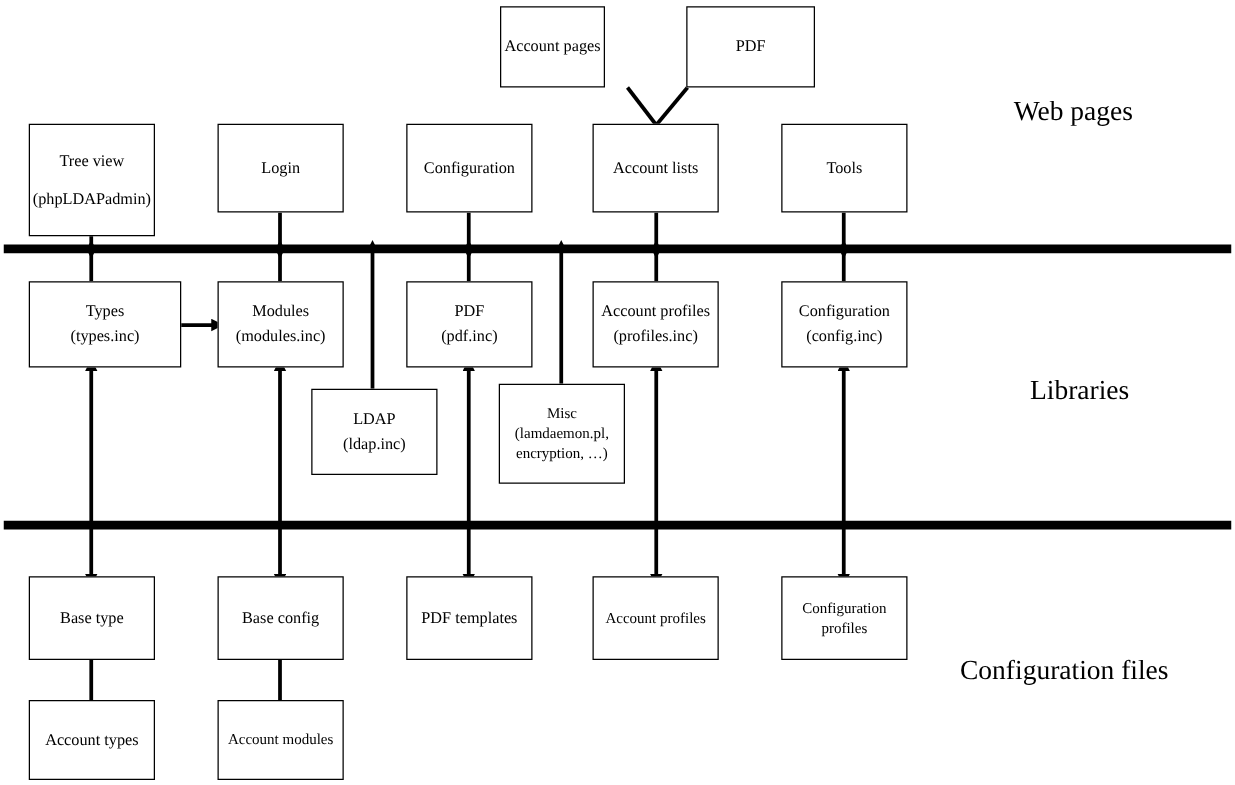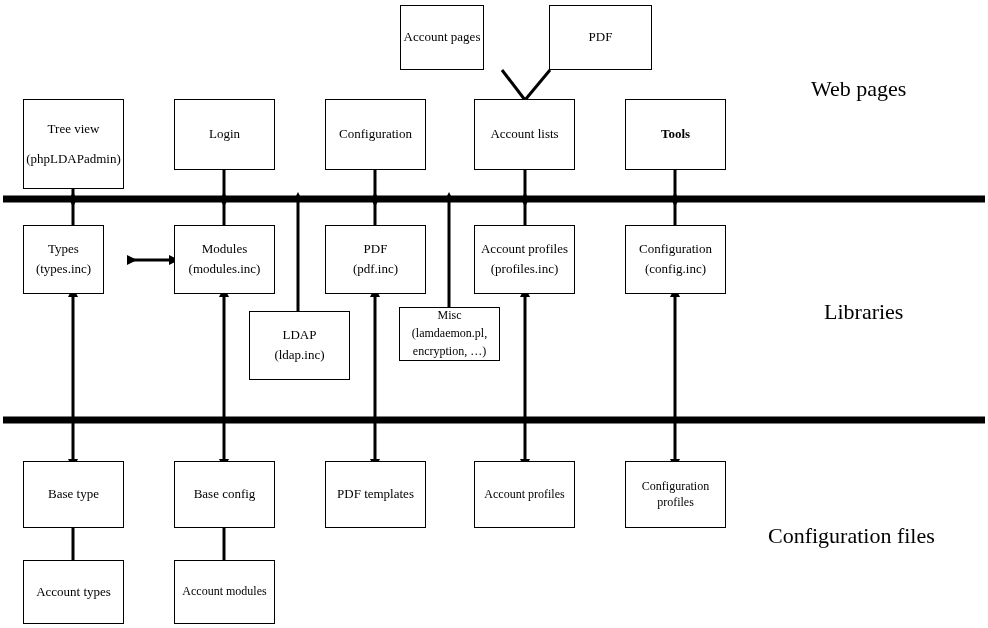--- a/index.html
+++ b/index.html
@@ -194,25 +194,25 @@
   </div>
   <div class="node" style="left:174px; top:99px; width:101px; height:71px;">
     <span class="ln">Login</span>
   </div>
   <div class="node" style="left:325px; top:99px; width:101px; height:71px;">
     <span class="ln">Configuration</span>
   </div>
   <div class="node" style="left:474px; top:99px; width:101px; height:71px;">
     <span class="ln">Account lists</span>
   </div>
-  <div class="node" style="left:625px; top:99px; width:101px; height:71px;font-weight:bold;">
+  <div class="node" style="left:625px; top:99px; width:101px; height:71px;">
     <span class="ln">Tools</span>
   </div>
 
-  <div class="node two-line" style="left:23px; top:225px; width:81px; height:69px;">
+  <div class="node two-line" style="left:23px; top:225px; width:122px; height:69px;">
     <span class="ln">Types</span>
     <span class="ln">(types.inc)</span>
   </div>
   <div class="node two-line" style="left:174px; top:225px; width:101px; height:69px;">
     <span class="ln">Modules</span>
     <span class="ln">(modules.inc)</span>
   </div>
   <div class="node two-line" style="left:325px; top:225px; width:101px; height:69px;">
     <span class="ln">PDF</span>
     <span class="ln">(pdf.inc)</span>
@@ -223,21 +223,21 @@
   </div>
   <div class="node two-line" style="left:625px; top:225px; width:101px; height:69px;">
     <span class="ln">Configuration</span>
     <span class="ln">(config.inc)</span>
   </div>
 
   <div class="node two-line" style="left:249px; top:311px; width:101px; height:69px;">
     <span class="ln">LDAP</span>
     <span class="ln">(ldap.inc)</span>
   </div>
-  <div class="node three-line" style="left:399px; top:307px; width:101px; height:54px; font-size:12px;justify-content:space-between;">
+  <div class="node three-line" style="left:399px; top:307px; width:101px; height:80px; font-size:12px;">
     <span class="ln">Misc</span>
     <span class="ln">(lamdaemon.pl,</span>
     <span class="ln">encryption, …)</span>
   </div>
 
   <div class="node" style="left:23px; top:461px; width:101px; height:67px;">
     <span class="ln">Base type</span>
   </div>
   <div class="node" style="left:174px; top:461px; width:101px; height:67px;">
     <span class="ln">Base config</span>

